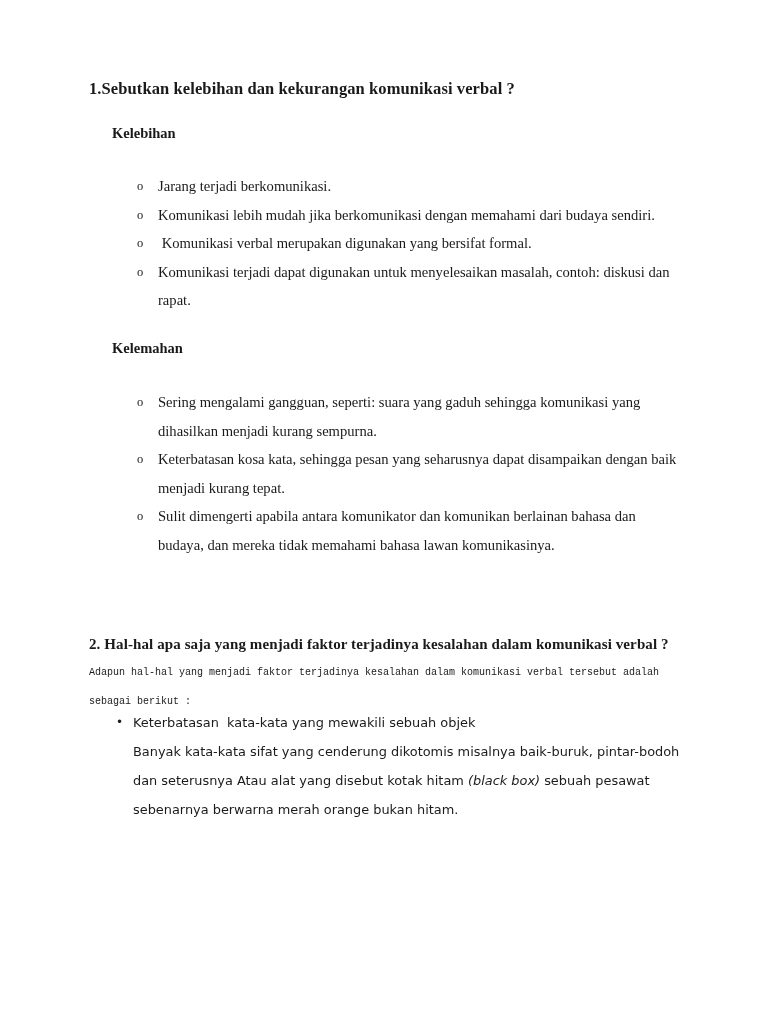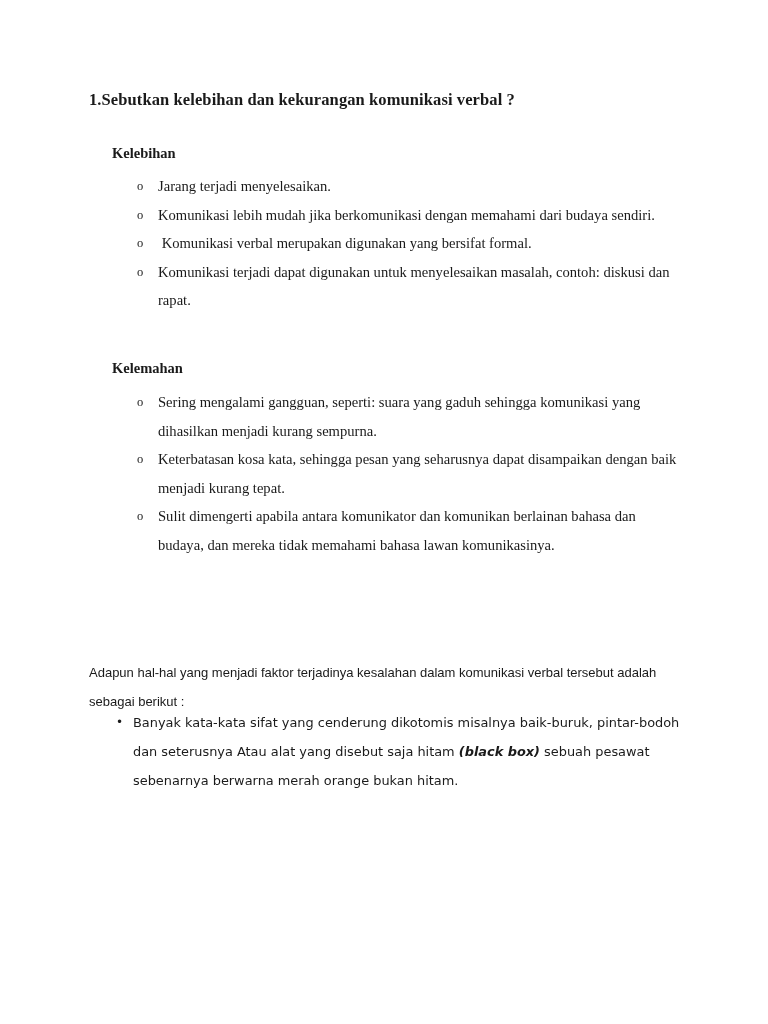--- a/index.html
+++ b/index.html
@@ -34,31 +34,30 @@
     position: absolute;
     left: 89px;
     font-family: "Liberation Serif", "DejaVu Serif", serif;
     font-weight: bold;
     font-size: 16.5px;
     line-height: 20px;
     letter-spacing: 0.1px;
     white-space: nowrap;
   }
 
-  #q1-title { top: 90px; }
+  #q1-title { top: 79px; }
 
   .sub-heading {
     position: absolute;
     left: 112px;
     font-family: "Liberation Serif", "DejaVu Serif", serif;
     font-weight: bold;
     font-size: 14.5px;
     line-height: 19px;
     white-space: nowrap;
-    margin-top: 20px;
   }
 
   #kelebihan-heading { top: 124px; }
   #kelemahan-heading { top: 339px; font-family: Liberation Serif, serif; }
 
   
   .o-list {
     position: absolute;
     left: 137px;
     width: 548px;
@@ -94,22 +93,22 @@
     white-space: pre-wrap;
   }
 
   
   #q2-title { top: 634px; font-size: 15px; }
 
   .para {
     position: absolute;
     left: 89px;
     width: 600px;
-    font-family: Liberation Sans, sans-serif;
-    font-size: 13px;
+    font-family: Liberation Mono, monospace;
+    font-size: 10px;
     line-height: 28.5px;
   }
 
   #q2-intro { top: 659px; }
 
   
 
   .sans-list {
     position: absolute;
     left: 116px;
@@ -137,36 +136,35 @@
     line-height: 29px;
   }
 
   .sans-item .sans-line {
     display: block;
     white-space: pre-wrap;
   }
 
   .sans-item .ital {
     font-style: italic;
-    font-weight: bold;
   }
 </style>
 </head>
 <body>
 
 <div class="page">
 
   <div class="q-title" id="q1-title">1.Sebutkan kelebihan dan kekurangan komunikasi verbal ?</div>
 
   <div class="sub-heading" id="kelebihan-heading">Kelebihan</div>
 
   <ul class="o-list" id="kelebihan-list">
     <li class="o-item">
       <span class="o-marker">o</span>
-      <span class="o-text">Jarang terjadi menyelesaikan.</span>
+      <span class="o-text">Jarang terjadi berkomunikasi.</span>
     </li>
     <li class="o-item">
       <span class="o-marker">o</span>
       <span class="o-text">Komunikasi lebih mudah jika berkomunikasi dengan memahami dari budaya sendiri.</span>
     </li>
     <li class="o-item">
       <span class="o-marker">o</span>
       <span class="o-text"> Komunikasi verbal merupakan digunakan yang bersifat formal.</span>
     </li>
     <li class="o-item">
@@ -185,23 +183,25 @@
     <li class="o-item">
       <span class="o-marker">o</span>
       <span class="o-text">Keterbatasan kosa kata, sehingga pesan yang seharusnya dapat disampaikan dengan baik menjadi kurang tepat.</span>
     </li>
     <li class="o-item">
       <span class="o-marker">o</span>
       <span class="o-text">Sulit dimengerti apabila antara komunikator dan komunikan berlainan bahasa dan budaya, dan mereka tidak memahami bahasa lawan komunikasinya.</span>
     </li>
   </ul>
 
+  <div class="q-title" id="q2-title">2. Hal-hal apa saja yang menjadi faktor terjadinya kesalahan dalam komunikasi verbal ?</div>
 
   <div class="para" id="q2-intro">Adapun hal-hal yang menjadi faktor terjadinya kesalahan dalam komunikasi verbal tersebut adalah sebagai berikut :</div>
 
   <ul class="sans-list">
     <li class="sans-item">
       <span class="dot-marker">•</span>
-      <span class="sans-line"><span>Banyak kata-kata sifat yang cenderung dikotomis misalnya baik-buruk, pintar-bodoh dan seterusnya Atau alat yang disebut saja hitam </span><span class="ital">(black box)</span><span> sebuah pesawat sebenarnya berwarna merah orange bukan hitam.</span></span>
+      <span class="sans-line">Keterbatasan  kata-kata yang mewakili sebuah objek</span>
+      <span class="sans-line"><span>Banyak kata-kata sifat yang cenderung dikotomis misalnya baik-buruk, pintar-bodoh dan seterusnya Atau alat yang disebut kotak hitam </span><span class="ital">(black box)</span><span> sebuah pesawat sebenarnya berwarna merah orange bukan hitam.</span></span>
     </li>
   </ul>
 
 </div>
 
 </body></html>

